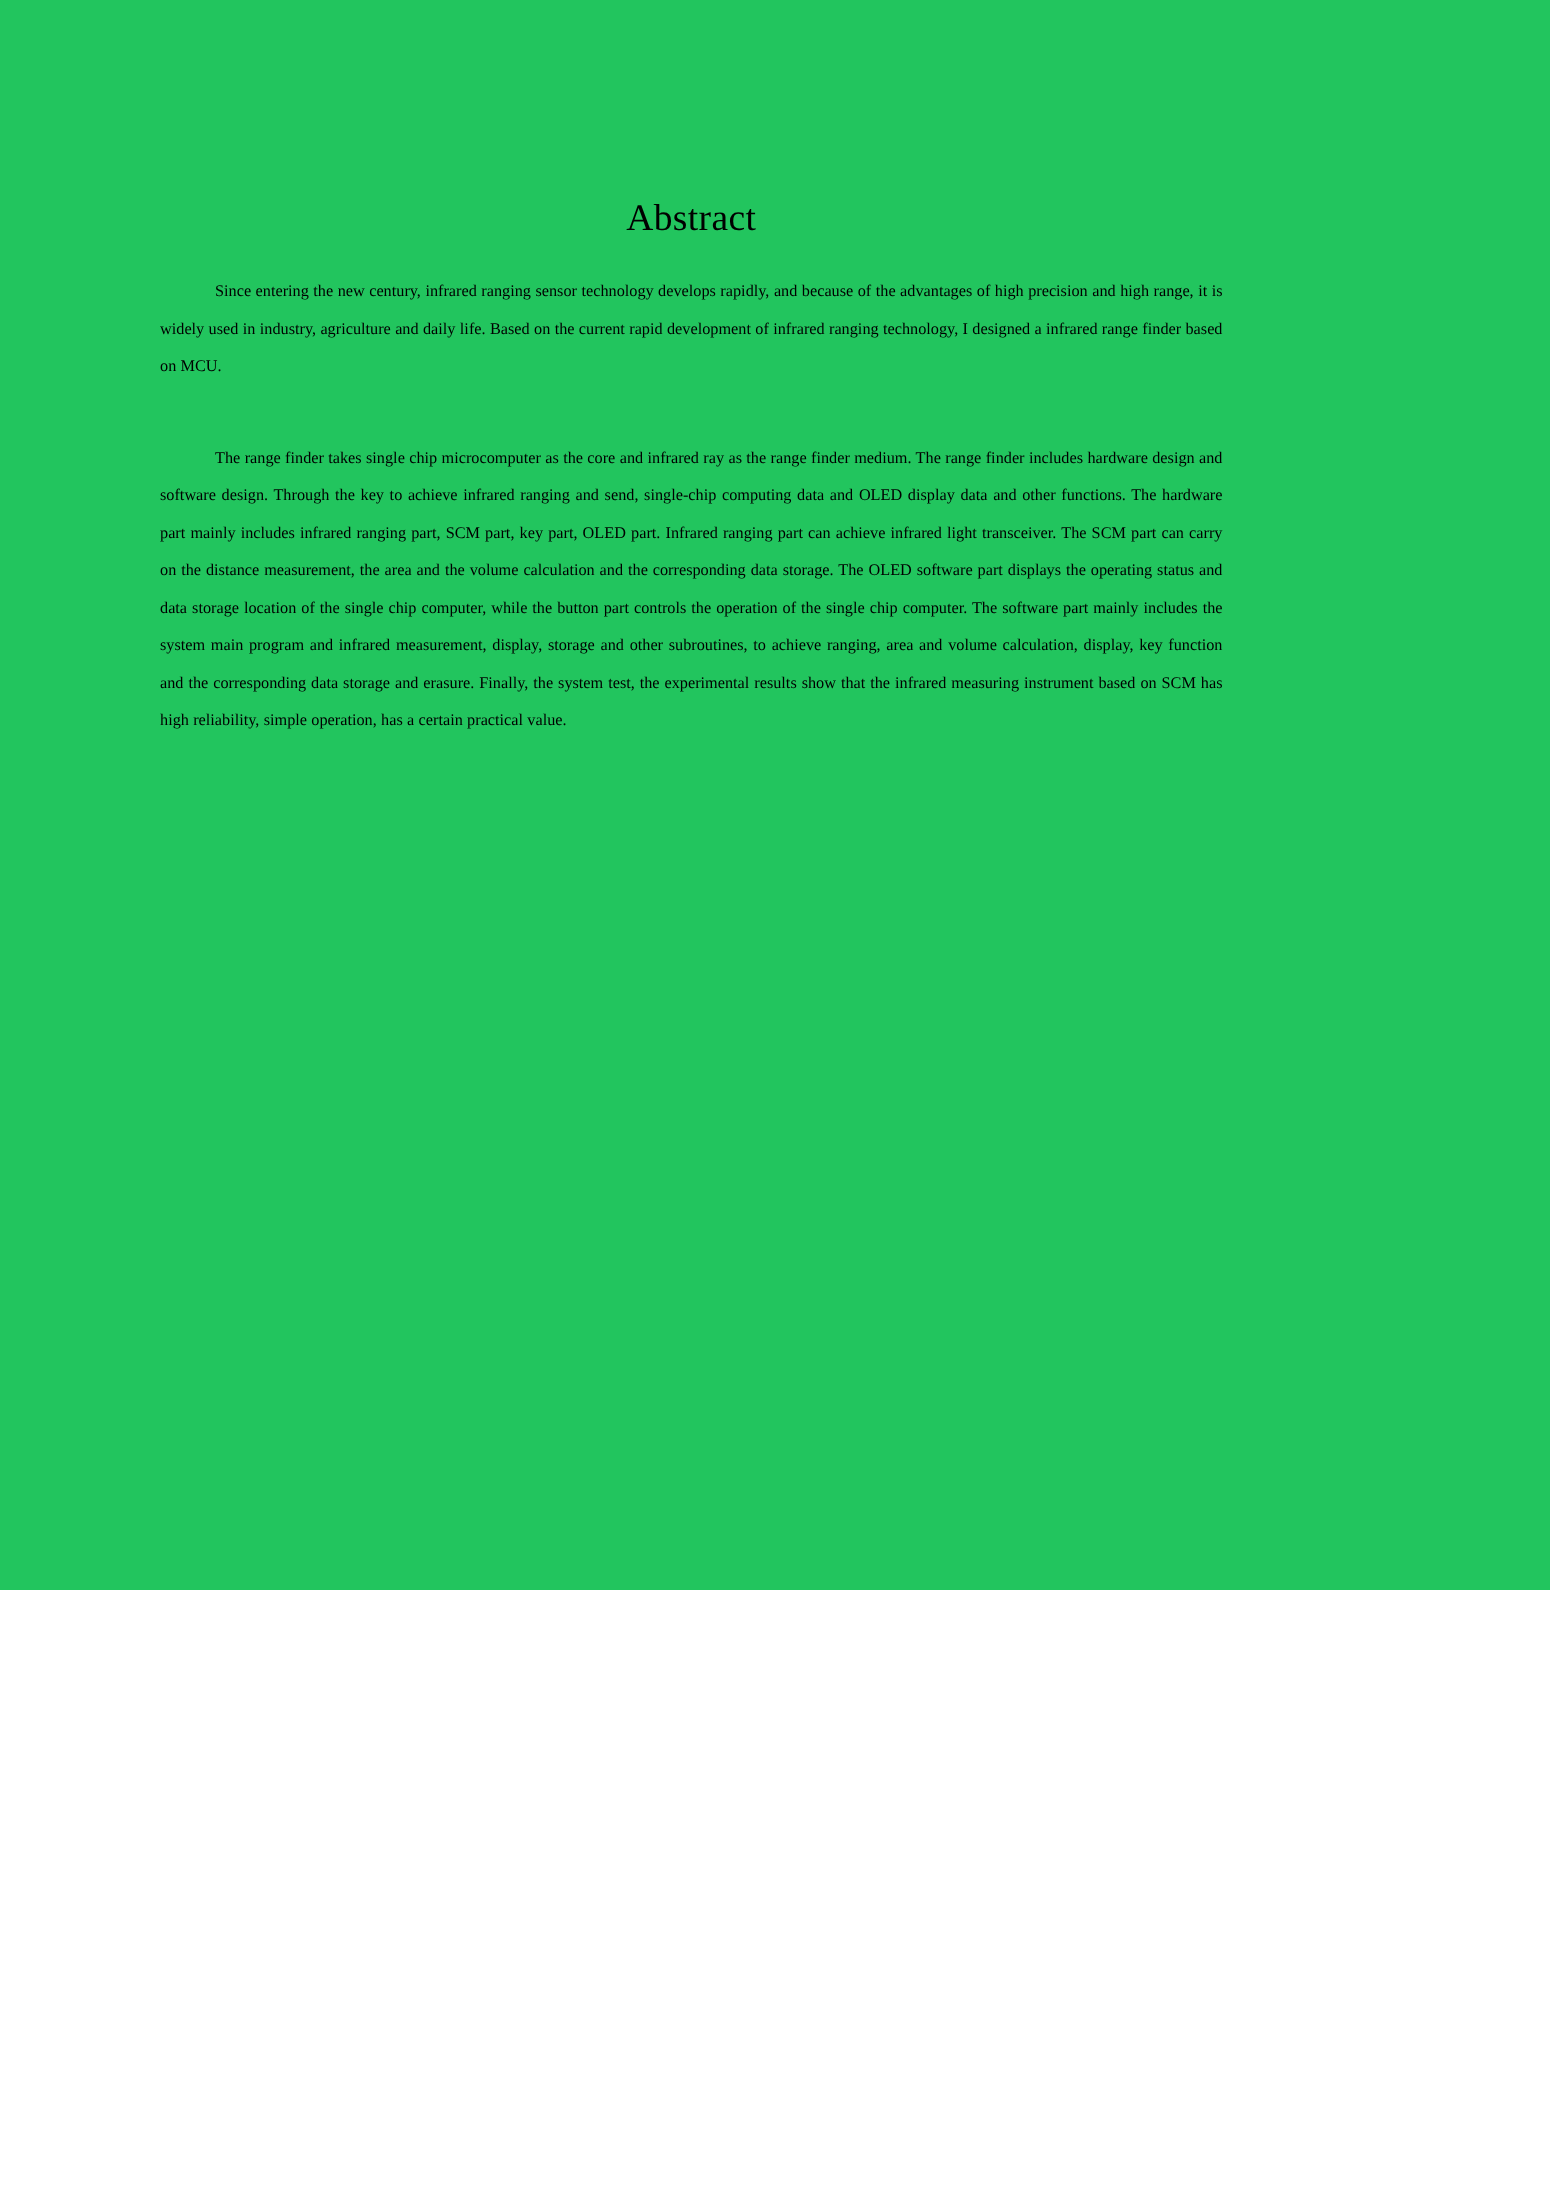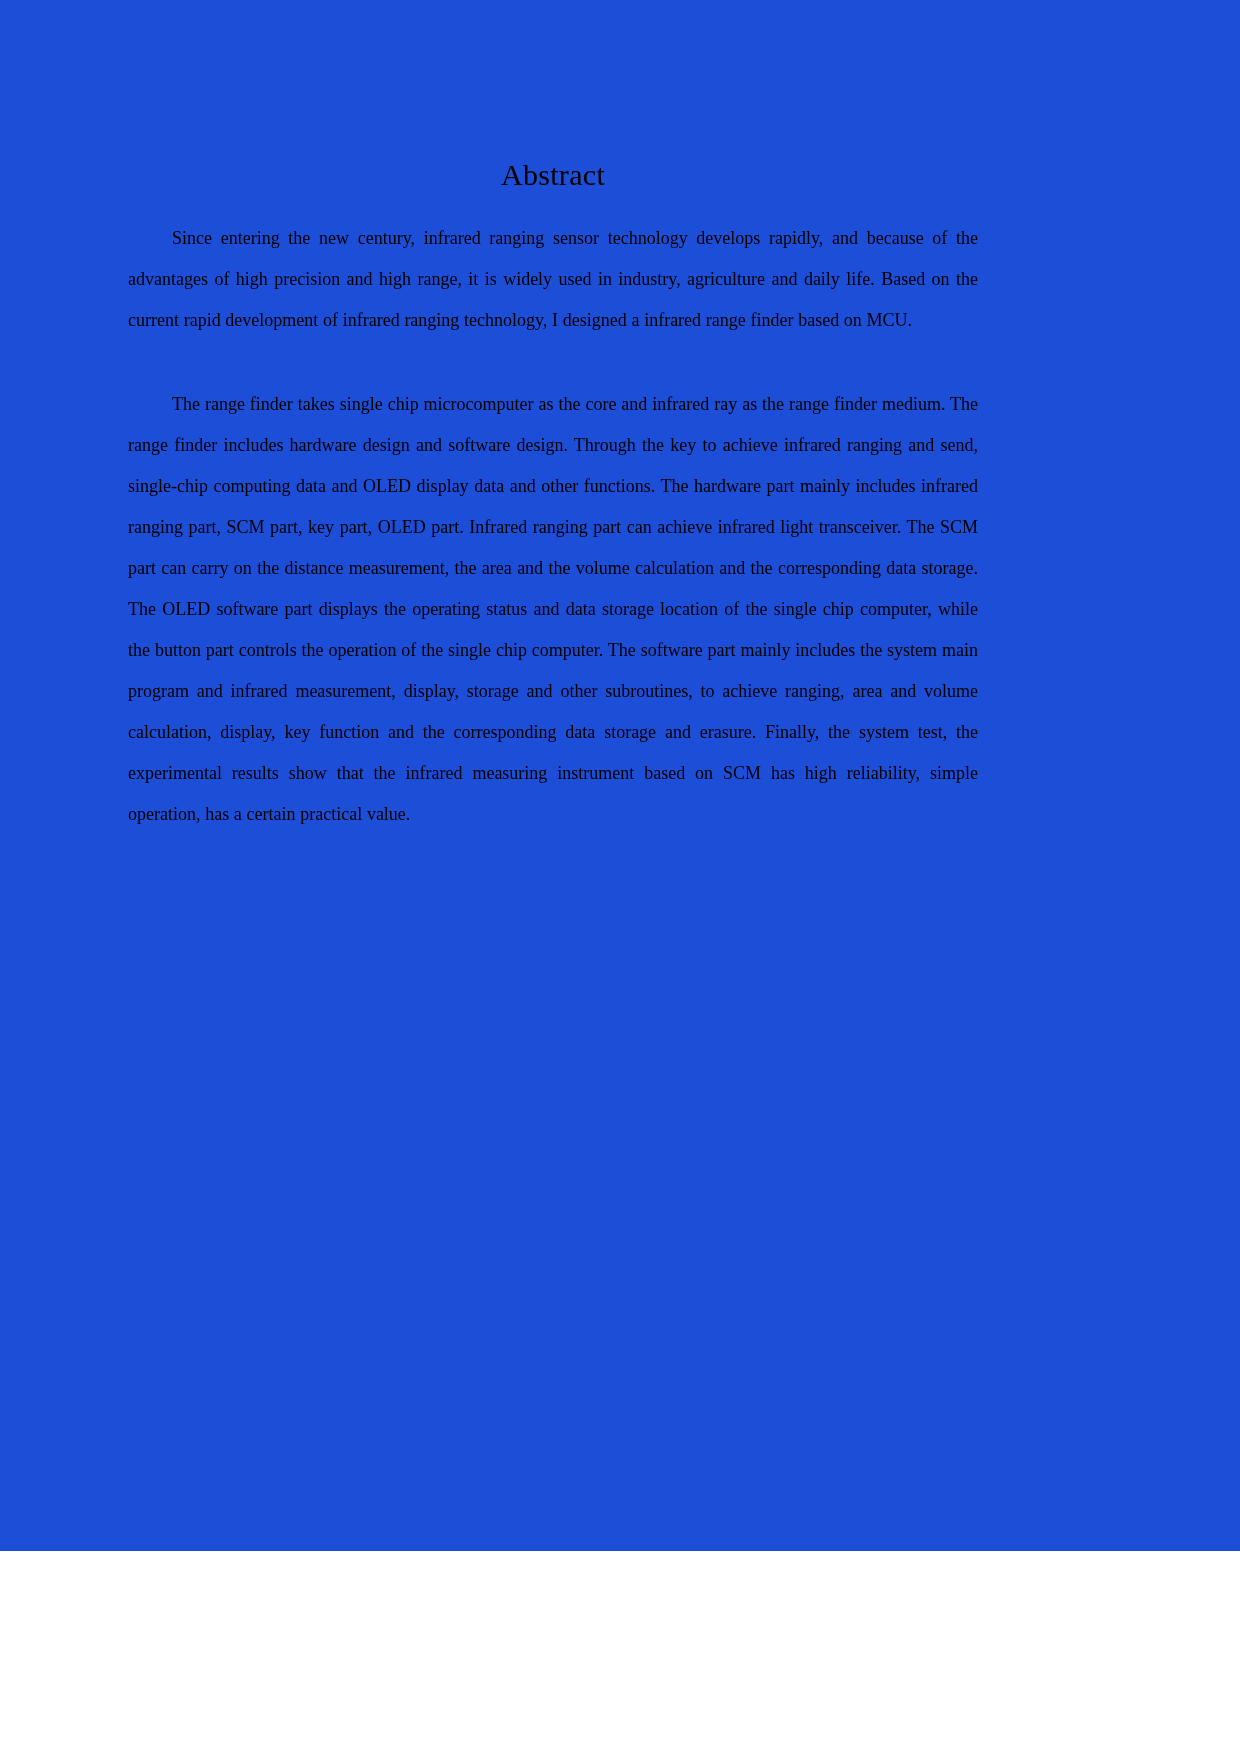--- a/index.html
+++ b/index.html
@@ -8,22 +8,22 @@
     background: #ffffff;
   }
   body {
     font-family: "Liberation Serif", "DejaVu Serif", serif;
     color: #000000;
     -webkit-font-smoothing: antialiased;
   }
   .page {
     position: relative;
     width: 1240px;
-    height: 1551px;
-    background: #1d4ed8;
+    height: 1272px;
+    background: #22c55e;
     overflow: hidden;
     box-sizing: border-box;
   }
   .content {
     position: absolute;
     left: 128px;
     top: 0;
     width: 850px;
   }
   .doc-title {
@@ -35,22 +35,22 @@
     line-height: 34px;
     letter-spacing: 0.3px;
     padding-top: 158px;
   }
   .abstract-body {
     margin-top: 26px;
   }
   p.para {
     margin: 0;
     padding: 0;
-    font-size: 18px;
-    line-height: 41px;
+    font-size: 13px;
+    line-height: 30px;
     text-align: justify;
     text-justify: inter-word;
     text-indent: 44px;
     word-spacing: 0.2px;
     hyphens: none;
   }
   .para-gap {
     height: 43.3px;
   }
   .keywords {

